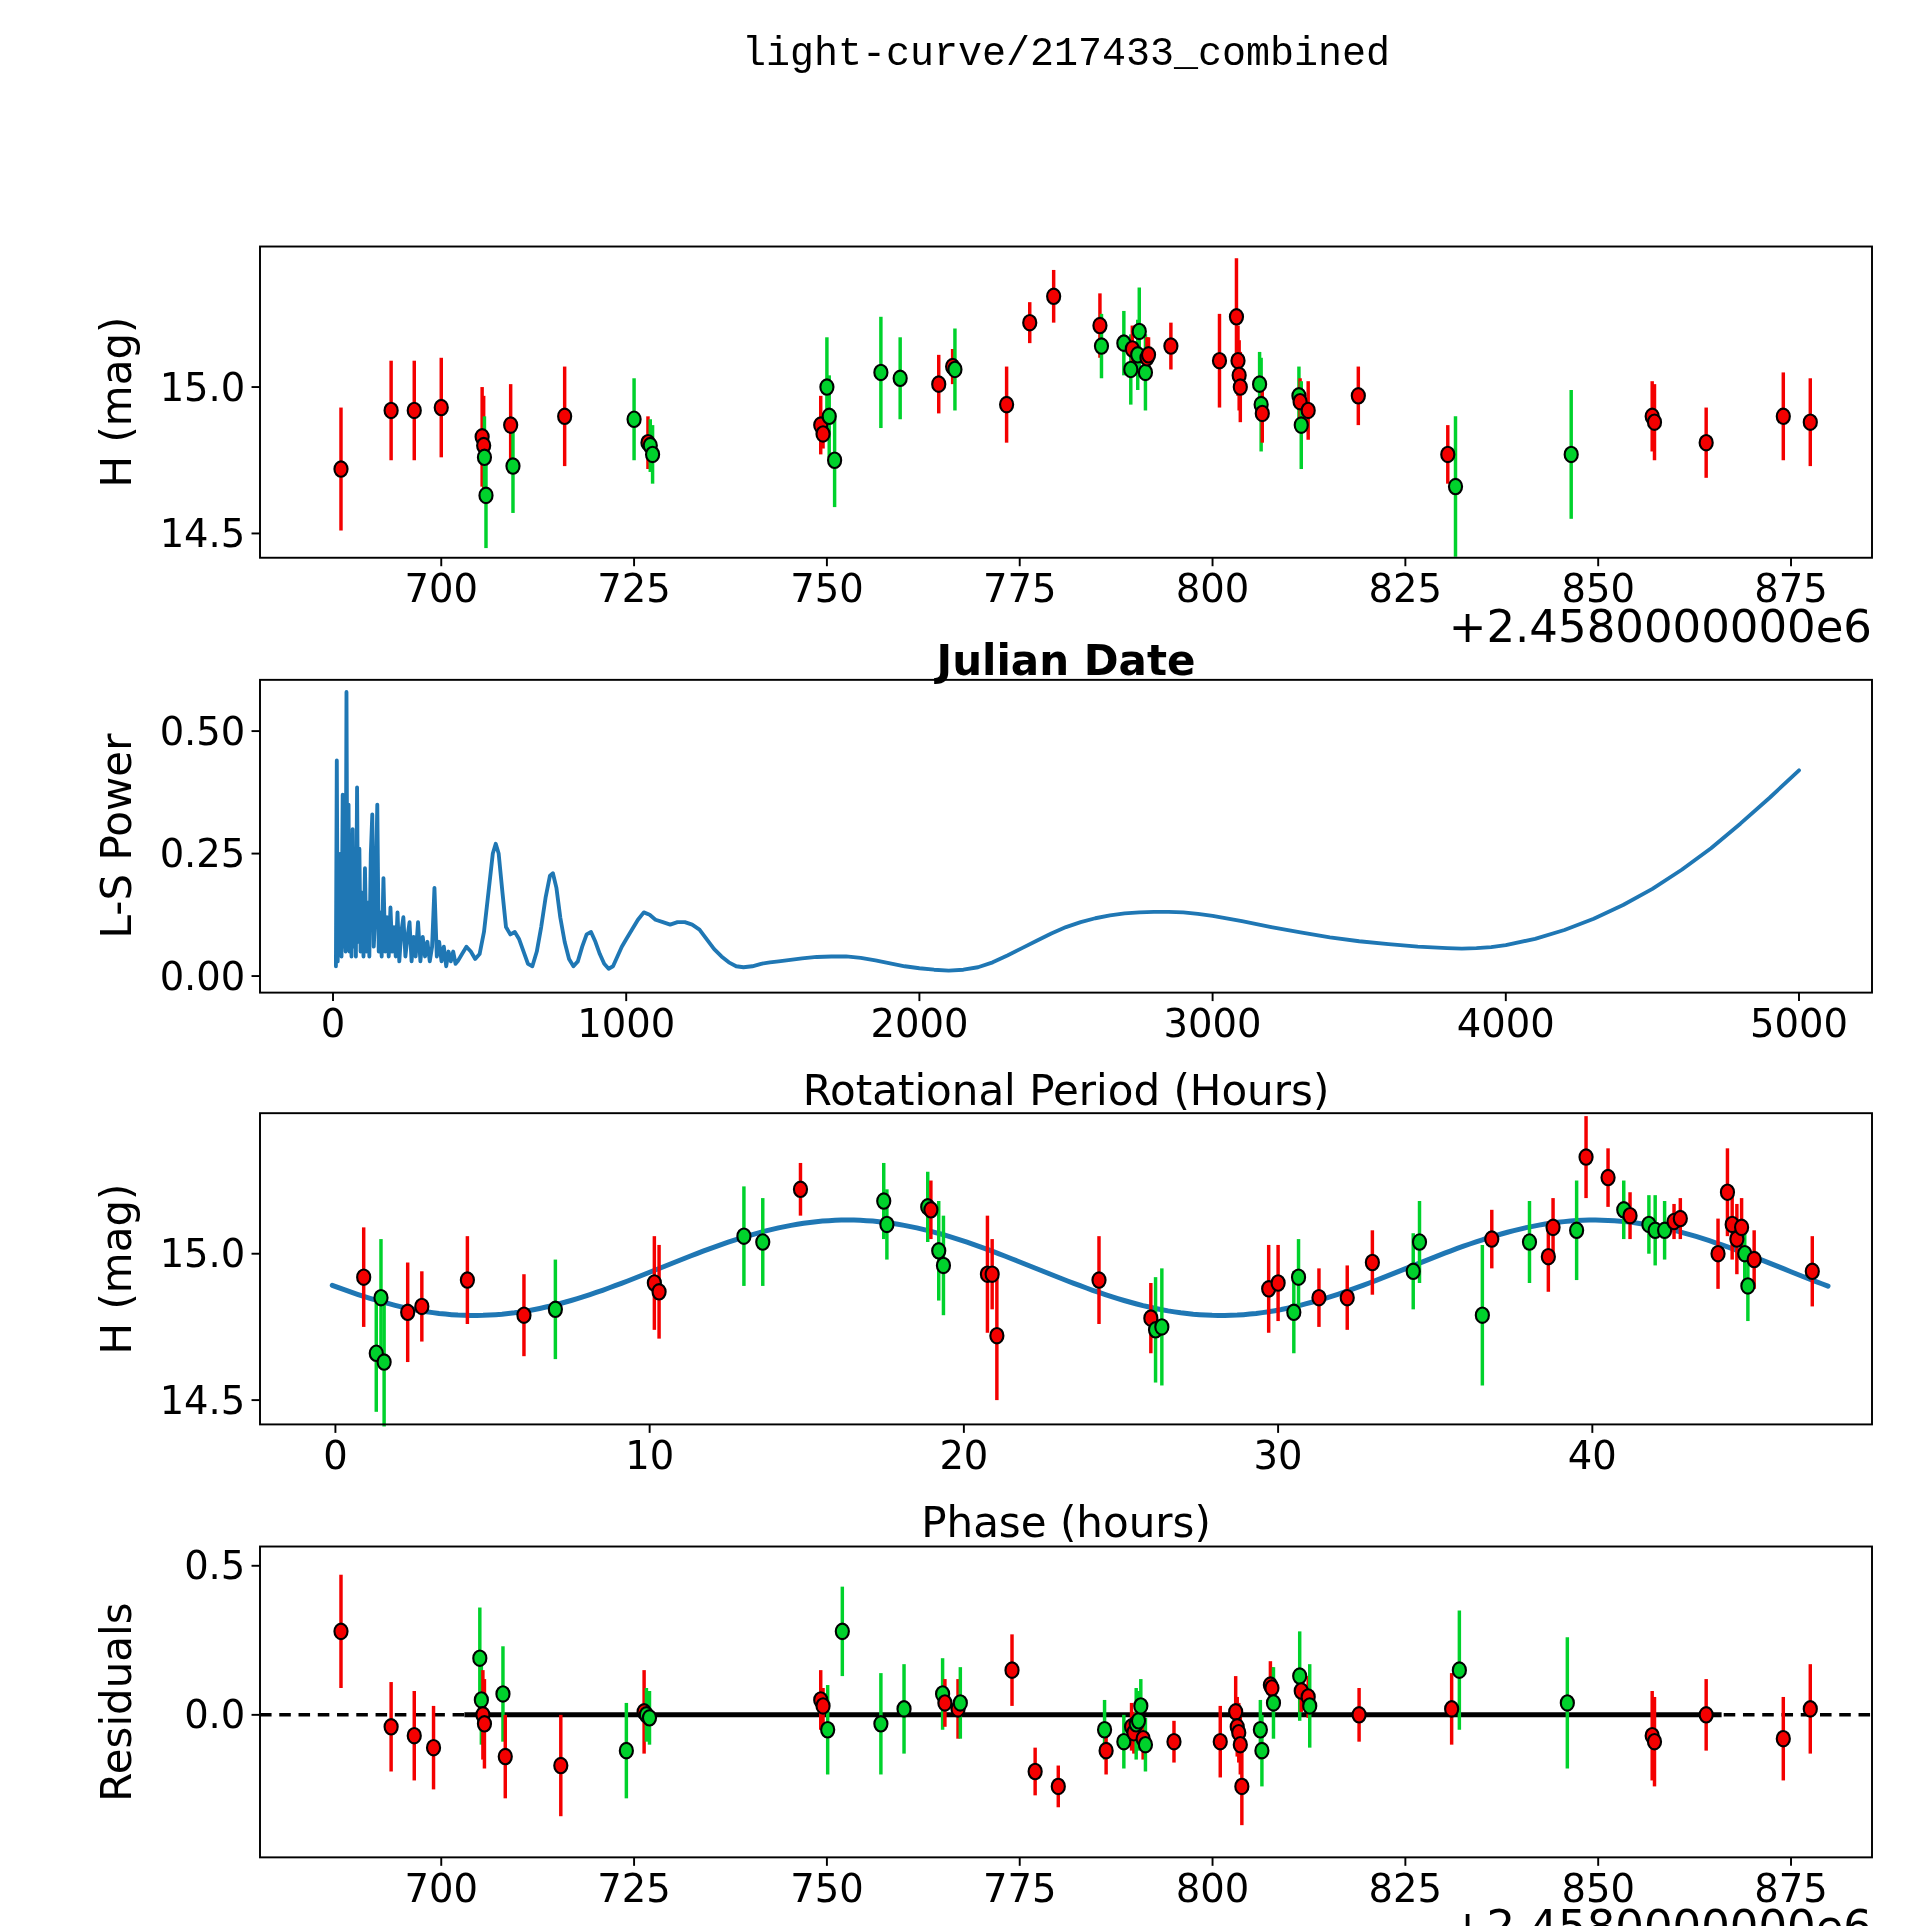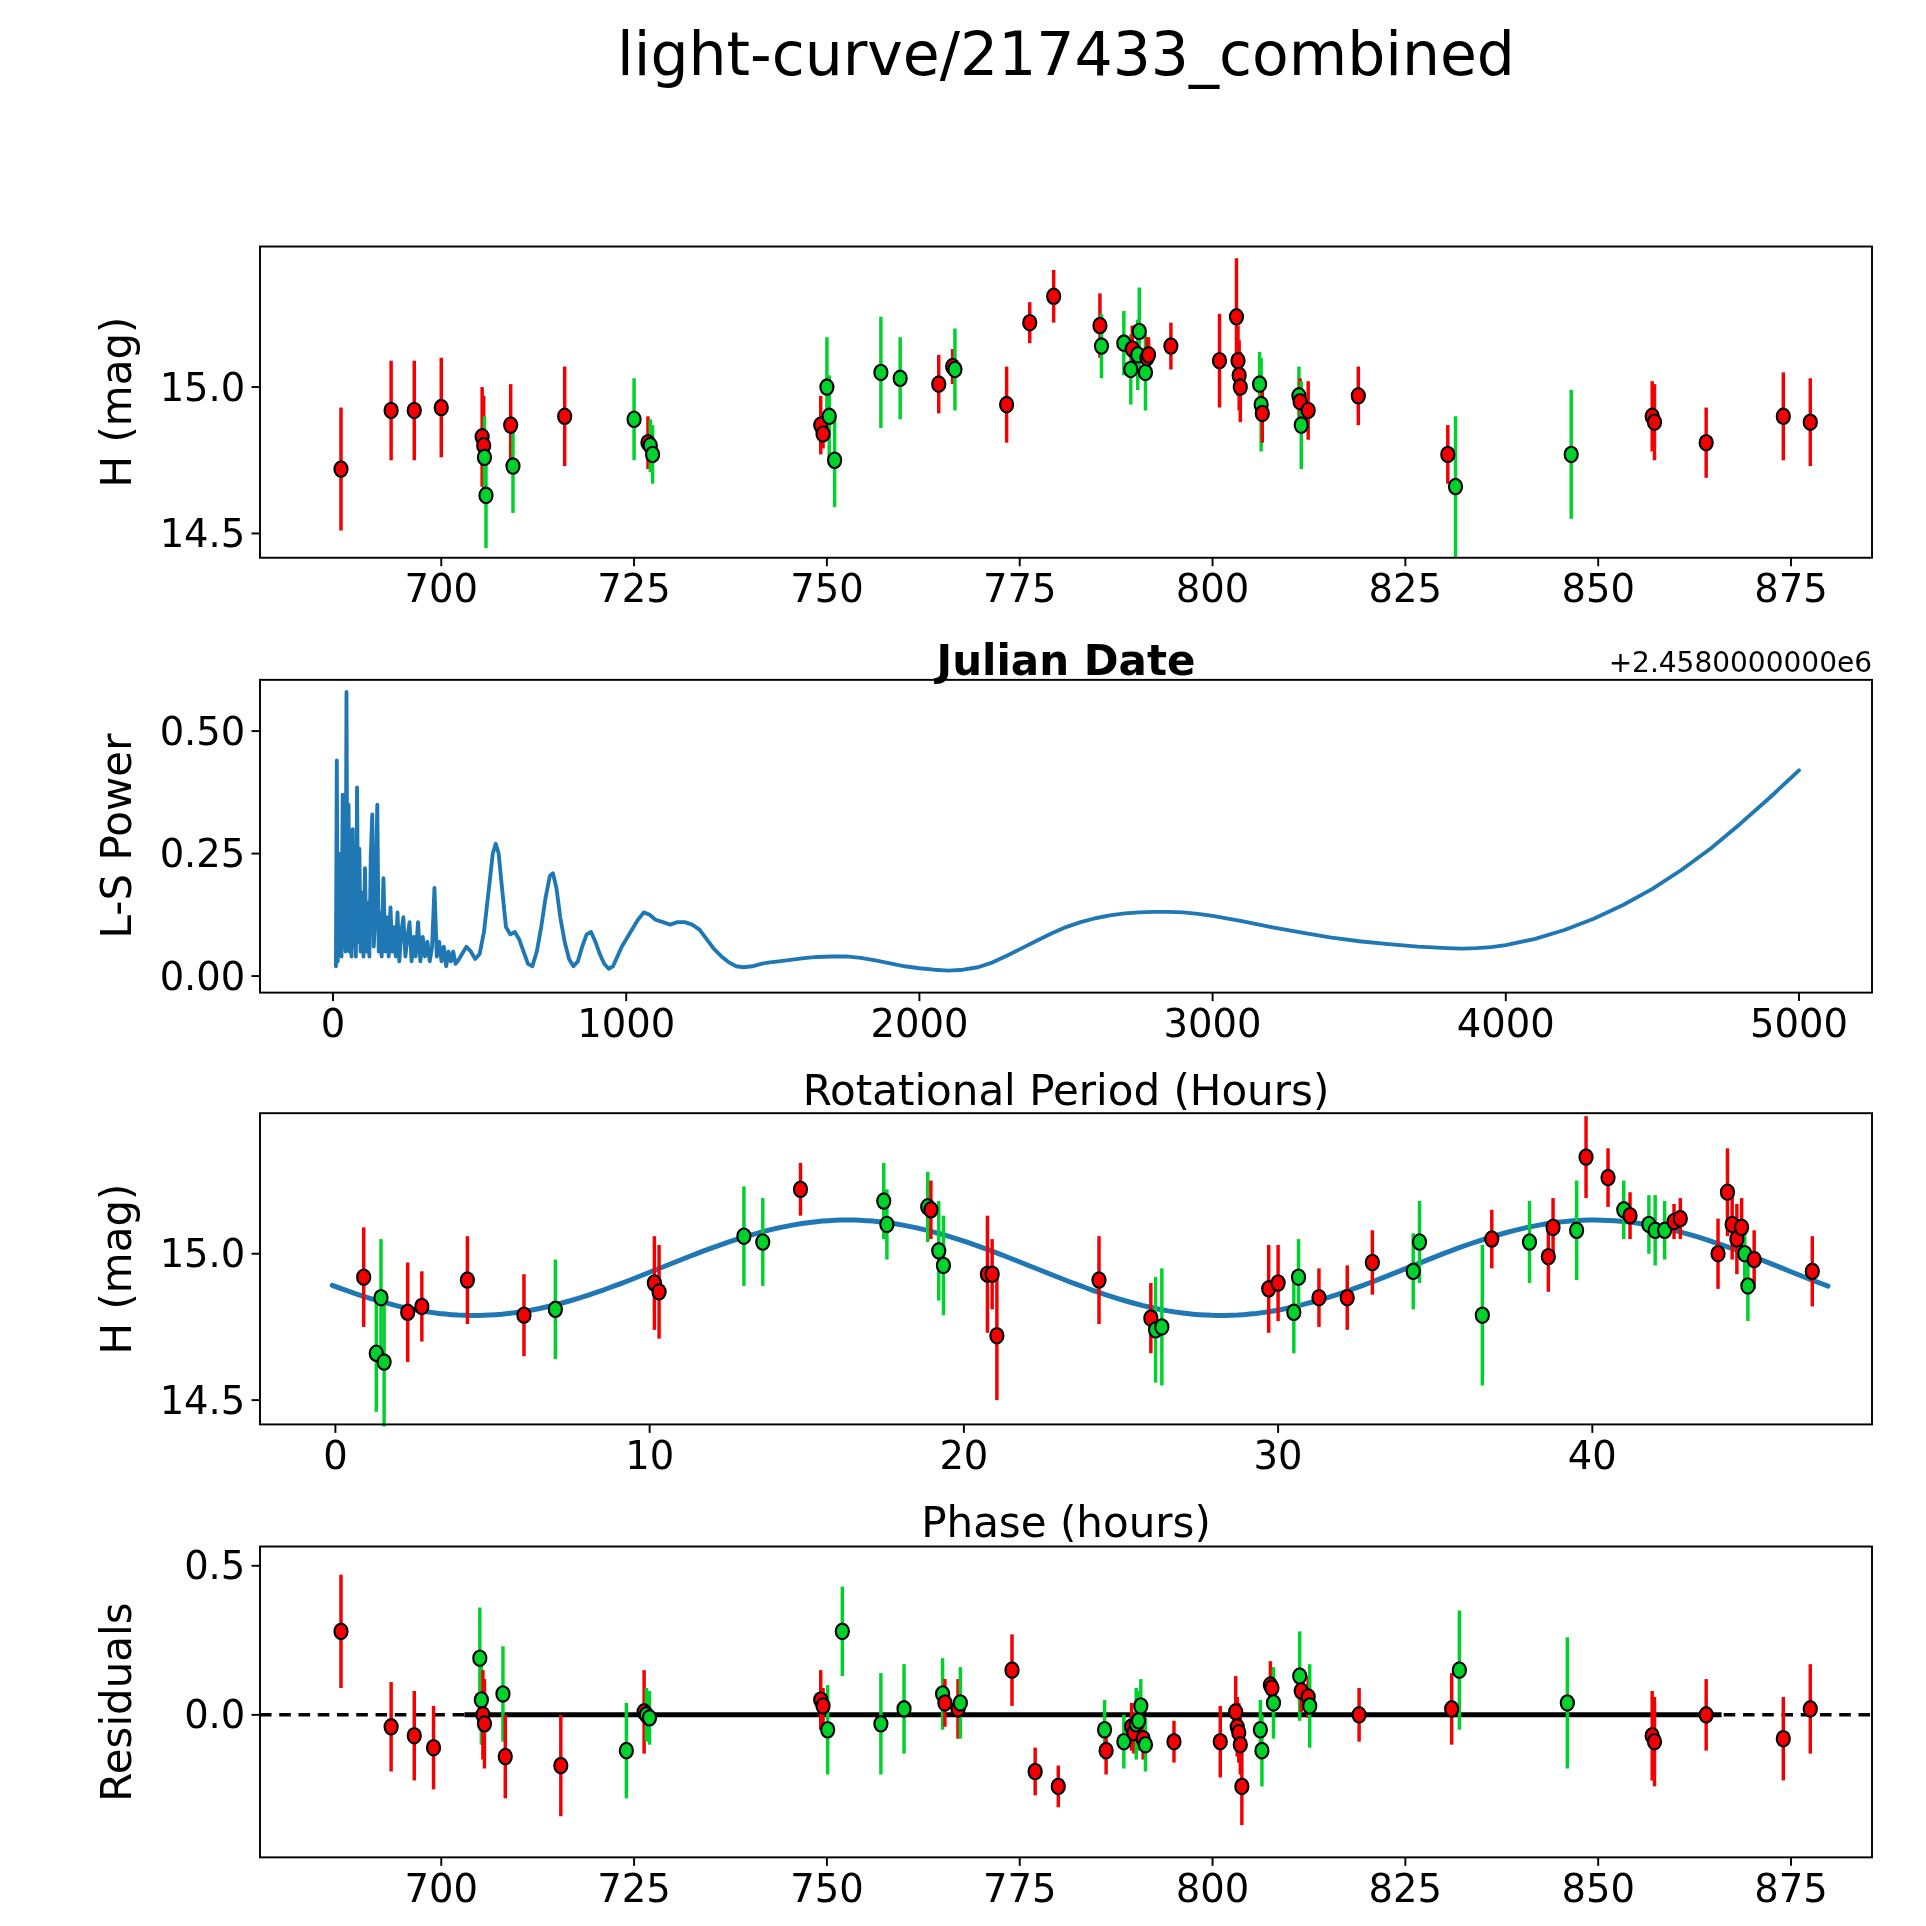--- a/index.html
+++ b/index.html
@@ -1,21 +1,21 @@
 <!DOCTYPE html>
 <html style="font-size:6.2px"><head>
 <meta charset="utf-8">
 <style>
   html,body{margin:0;padding:0;background:#ffffff;}
   #figure{position:relative;width:2080px;height:2080px;background:#ffffff;
           font-family:"DejaVu Sans", sans-serif;color:#000;}
   #plot-svg{position:absolute;left:0;top:0;}
-  .title{position:absolute;font-size:60px;white-space:nowrap;transform:translate(-50%,-50%);}
+  .title{position:absolute;font-size:40px;white-space:nowrap;transform:translate(-50%,-50%);font-family:Liberation Mono, monospace;}
   .xlab{position:absolute;font-size:42px;white-space:nowrap;transform:translate(-50%,-50%);}
-  .offset{position:absolute;font-size:28px;white-space:nowrap;transform:translate(-100%,-50%);margin-top:36px;}
+  .offset{position:absolute;font-size:45px;white-space:nowrap;transform:translate(-100%,-50%);}
   .ylab{position:absolute;font-size:42px;white-space:nowrap;transform:translate(-50%,-50%) rotate(-90deg);}
   .ann{position:absolute;font-size:40px;white-space:nowrap;transform:translate(0,-50%);}
 </style>
 </head>
 <body>
 
 <div id="figure">
   <svg id="plot-svg" width="2080" height="2080" viewBox="0 0 5400 5400" xmlns="http://www.w3.org/2000/svg">
       <g>
         <line x1="885.2511961722488" x2="885.2511961722488" y1="1377.3095014111007" y2="1058.0620884289735" stroke="#f40000" stroke-width="9"></line>

